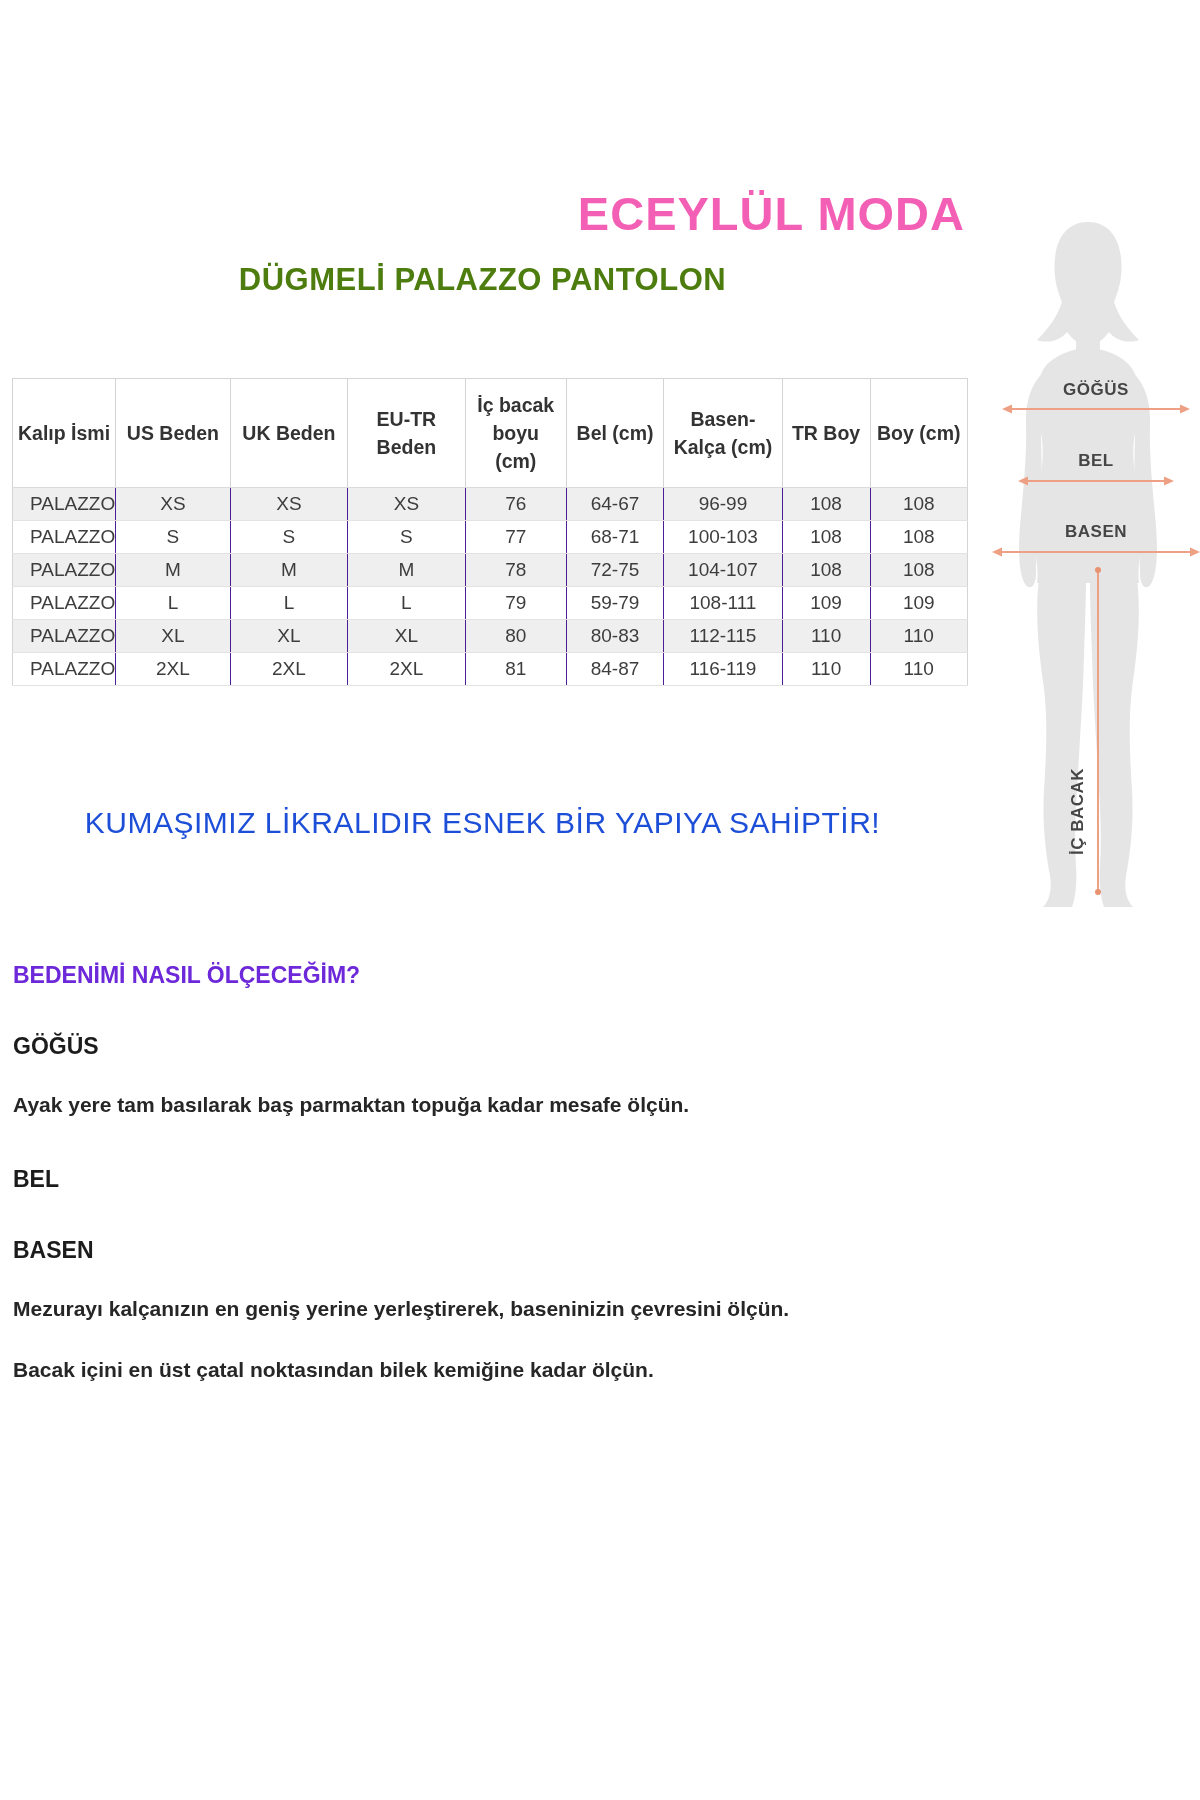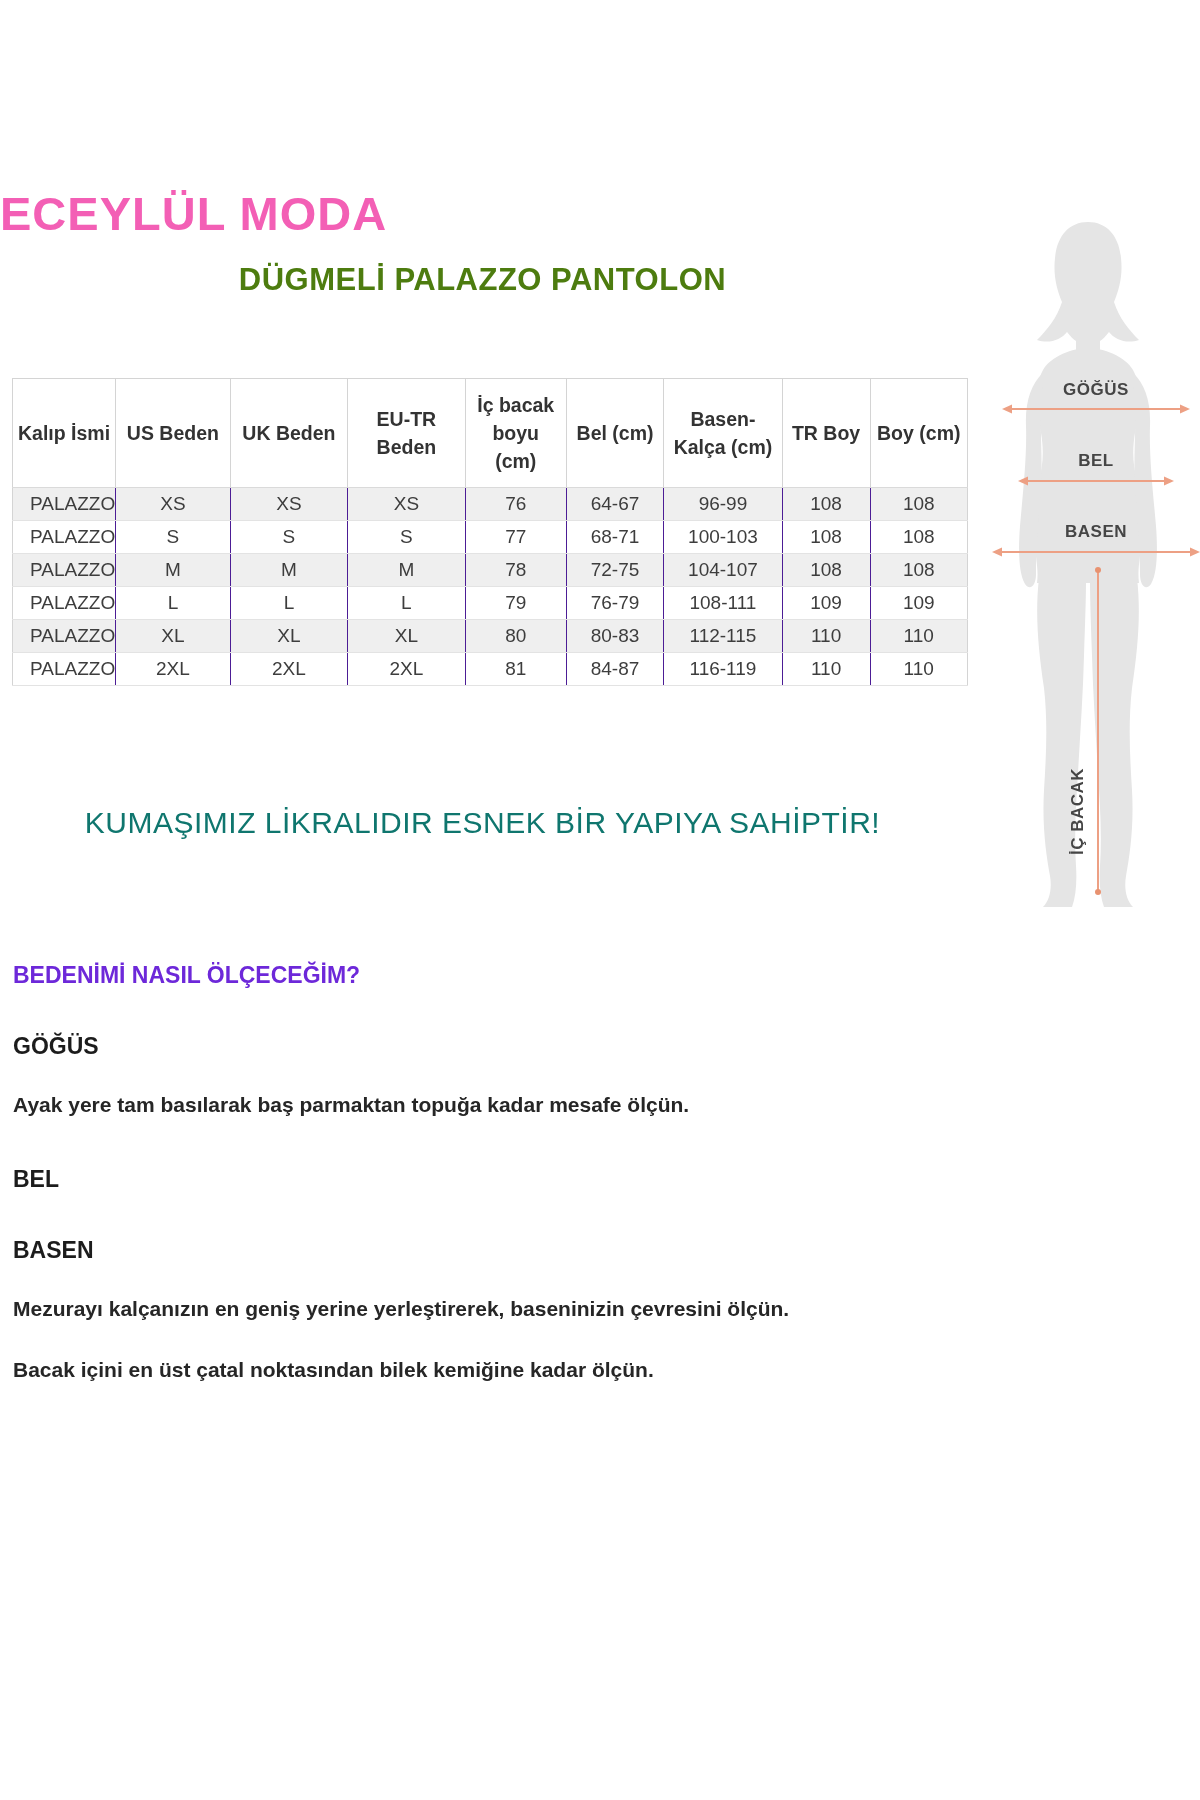--- a/index.html
+++ b/index.html
@@ -1,41 +1,41 @@
 <!DOCTYPE html>
 <html lang="tr"><head>
 <meta charset="utf-8">
 <style>
   html,body{margin:0;padding:0;background:#ffffff;}
   body{font-family:"Liberation Sans","DejaVu Sans",sans-serif;}
   .page{position:relative;width:1200px;height:1800px;background:#ffffff;overflow:hidden;}
 
   
-  .brand-title{position:absolute;left:0;top:186px;width:965px;text-align:left;
+  .brand-title{position:absolute;left:0;top:186px;width:965px;text-align:right;
     font-size:47px;font-weight:bold;letter-spacing:1px;}
   .product-title{position:absolute;left:0;top:262px;width:965px;text-align:center;
     font-size:31px;font-weight:bold;color:#4d7c0f;letter-spacing:.5px;}
 
   
   .table-wrap{position:absolute;left:12px;top:378px;width:956px;}
   table.size{border-collapse:collapse;table-layout:fixed;width:100%;
     border:1px solid #d4d4d4;font-size:19px;color:#3d3d3d;}
   table.size th{font-weight:bold;color:#333;height:104px;vertical-align:middle;
     text-align:center;border-left:1px solid #d4d4d4;border-bottom:1px solid #dadada;
     background:#ffffff;line-height:1.45;padding:2px 4px;font-size:19.5px;}
   table.size td{height:30px;text-align:center;vertical-align:middle;
     border-left:1px solid #4c1d95;border-bottom:1px solid #e3e3e3;padding:1px 4px;}
   table.size th:first-child,table.size td:first-child{border-left:none;}
   table.size tbody tr:nth-child(odd){background:#efefef;}
   table.size tbody tr:nth-child(even){background:#ffffff;}
   table.size td.first{text-align:left;padding-left:17px;}
 
   
   .fabric-note{position:absolute;left:70px;top:800px;width:825px;text-align:center;
-    font-size:30px;color:#0f766e;line-height:1.55;letter-spacing:.5px;}
+    font-size:30px;color:#1d4ed8;line-height:1.55;letter-spacing:.5px;}
 
   
   .guide{position:absolute;left:13px;top:962px;width:1170px;}
   .guide-title{font-size:23px;font-weight:bold;margin:0;}
   .guide-heading{font-size:23px;font-weight:bold;color:#1c1c1c;margin:44px 0 0 0;}
   .guide-text{font-size:21px;font-weight:bold;color:#262626;margin:28px 0 0 0;line-height:1.6;}
 
   
   .figure-svg{position:absolute;left:965px;top:218px;}
   .fig-label{font-size:17px;font-weight:bold;fill:#454545;letter-spacing:.5px;}
@@ -107,21 +107,21 @@
             <td>104-107</td>
             <td>108</td>
             <td>108</td>
           </tr>
           <tr>
             <td class="first">PALAZZO</td>
             <td>L</td>
             <td>L</td>
             <td>L</td>
             <td>79</td>
-            <td>76-79</td>
+            <td>59-79</td>
             <td>108-111</td>
             <td>109</td>
             <td>109</td>
           </tr>
           <tr>
             <td class="first">PALAZZO</td>
             <td>XL</td>
             <td>XL</td>
             <td>XL</td>
             <td>80</td>

